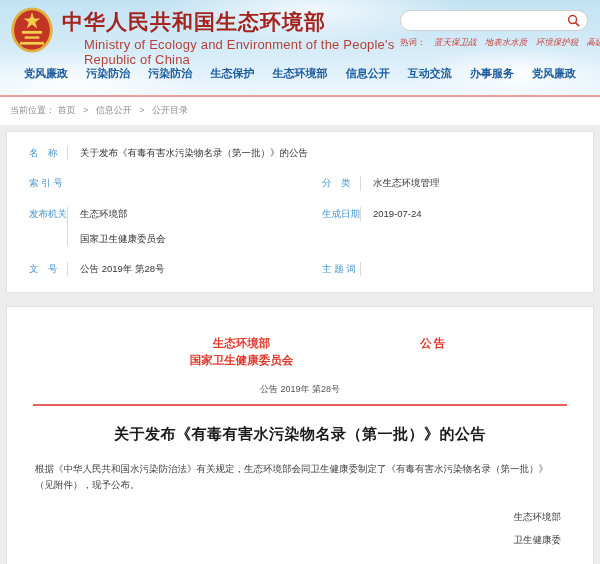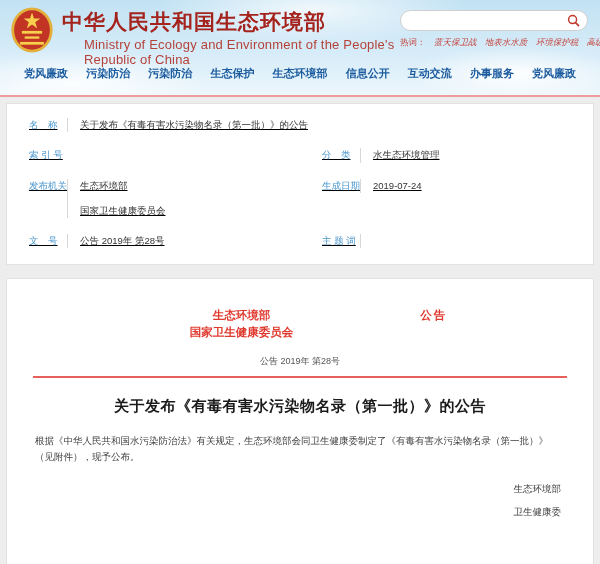--- a/index.html
+++ b/index.html
@@ -34,21 +34,21 @@
 
   
   .crumb-bar { background:#fff; padding:7px 10px 8px; font-size:9px; color:#8d8d8d; }
   .crumb-item { cursor:pointer; }
   .crumb-sep { margin:0 5px; color:#9a9a9a; }
 
   
   .content { background:#ededed; padding:6px 6px 0; }
 
   .meta-box { background:#fff; border:1px solid #e2e2e2; padding:6px 0 8px; }
-  .meta-row { display:flex; padding:8px 0;text-decoration:underline; }
+  .meta-row { display:flex; padding:8px 0; }
   .meta-cell { flex:1; display:flex; align-items:flex-start; min-width:0; }
   .meta-label { width:60px; padding-left:22px; color:#4a96cc; font-size:9.5px; flex-shrink:0; line-height:1.5; }
   .meta-value { border-left:1px solid #d8d8d8; padding-left:12px; font-size:9.5px; color:#333; flex:1; line-height:1.5; min-height:14px; }
   .meta-value .second-line { margin-top:11px; }
 
   .doc-box { background:#fff; border:1px solid #e2e2e2; margin-top:13px; padding:28px 0 60px; min-height:300px; }
   .org-banner { position:relative; height:36px; }
   .org-stack { position:absolute; left:21%; width:38%; text-align:center; color:#e03a2f; font-weight:bold; font-size:11.5px; line-height:17px; }
   .banner-right { position:absolute; left:70.5%; top:1px; color:#e03a2f; font-weight:bold; font-size:11.5px; letter-spacing:2px; }
   .doc-no { text-align:center; font-size:9px; color:#555; margin-top:12px; }
@@ -104,20 +104,28 @@
       <span class="nav-item">污染防治</span>
       <span class="nav-item">生态保护</span>
       <span class="nav-item">生态环境部</span>
       <span class="nav-item">信息公开</span>
       <span class="nav-item">互动交流</span>
       <span class="nav-item">办事服务</span>
       <span class="nav-item">党风廉政</span>
     </div>
   </div>
 
+  <div class="crumb-bar">
+    <span>当前位置：</span>
+    <span class="crumb-item">首页</span>
+    <span class="crumb-sep">&gt;</span>
+    <span class="crumb-item">信息公开</span>
+    <span class="crumb-sep">&gt;</span>
+    <span class="crumb-item">公开目录</span>
+  </div>
 
   <div class="content">
 
     <div class="meta-box">
       <div class="meta-row">
         <div class="meta-cell">
           <div class="meta-label">名　称</div>
           <div class="meta-value">关于发布《有毒有害水污染物名录（第一批）》的公告</div>
         </div>
       </div>

